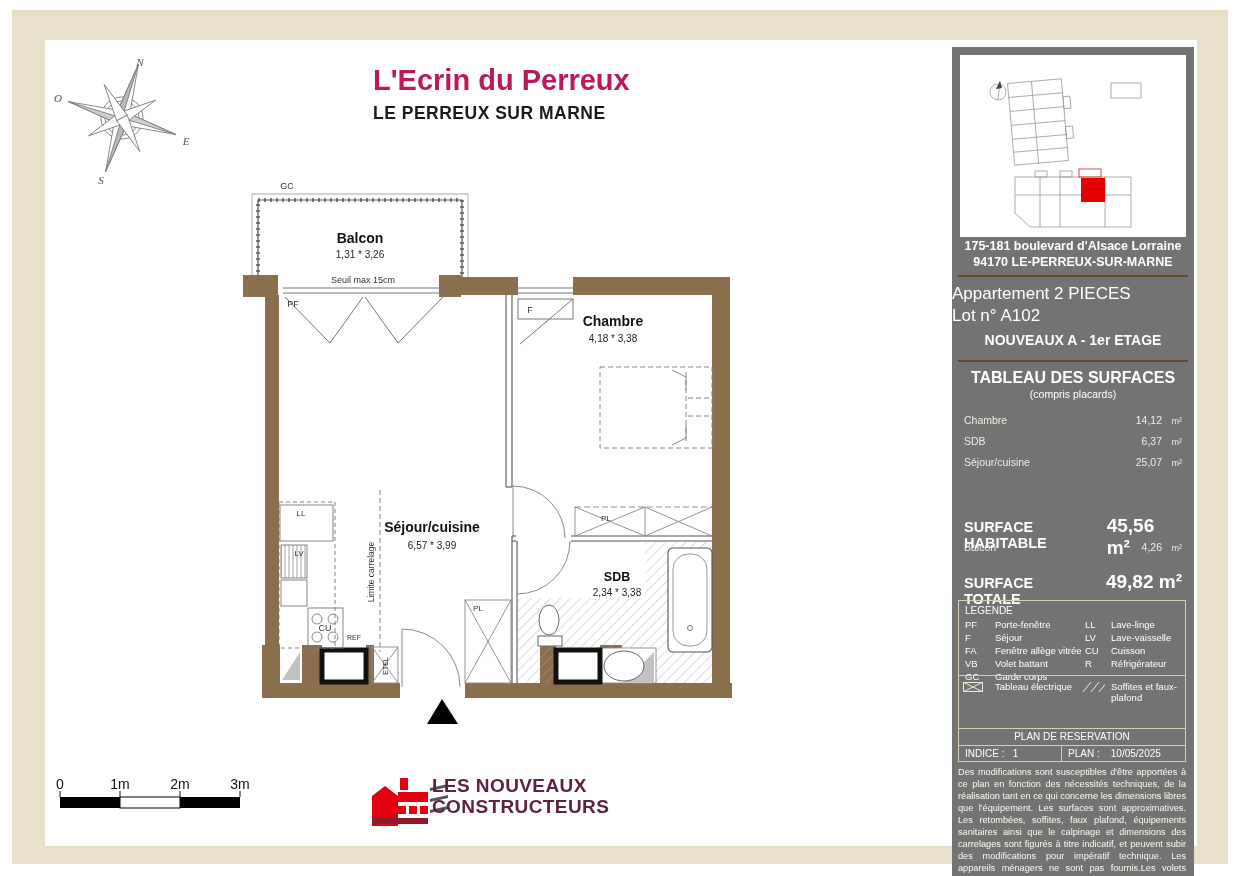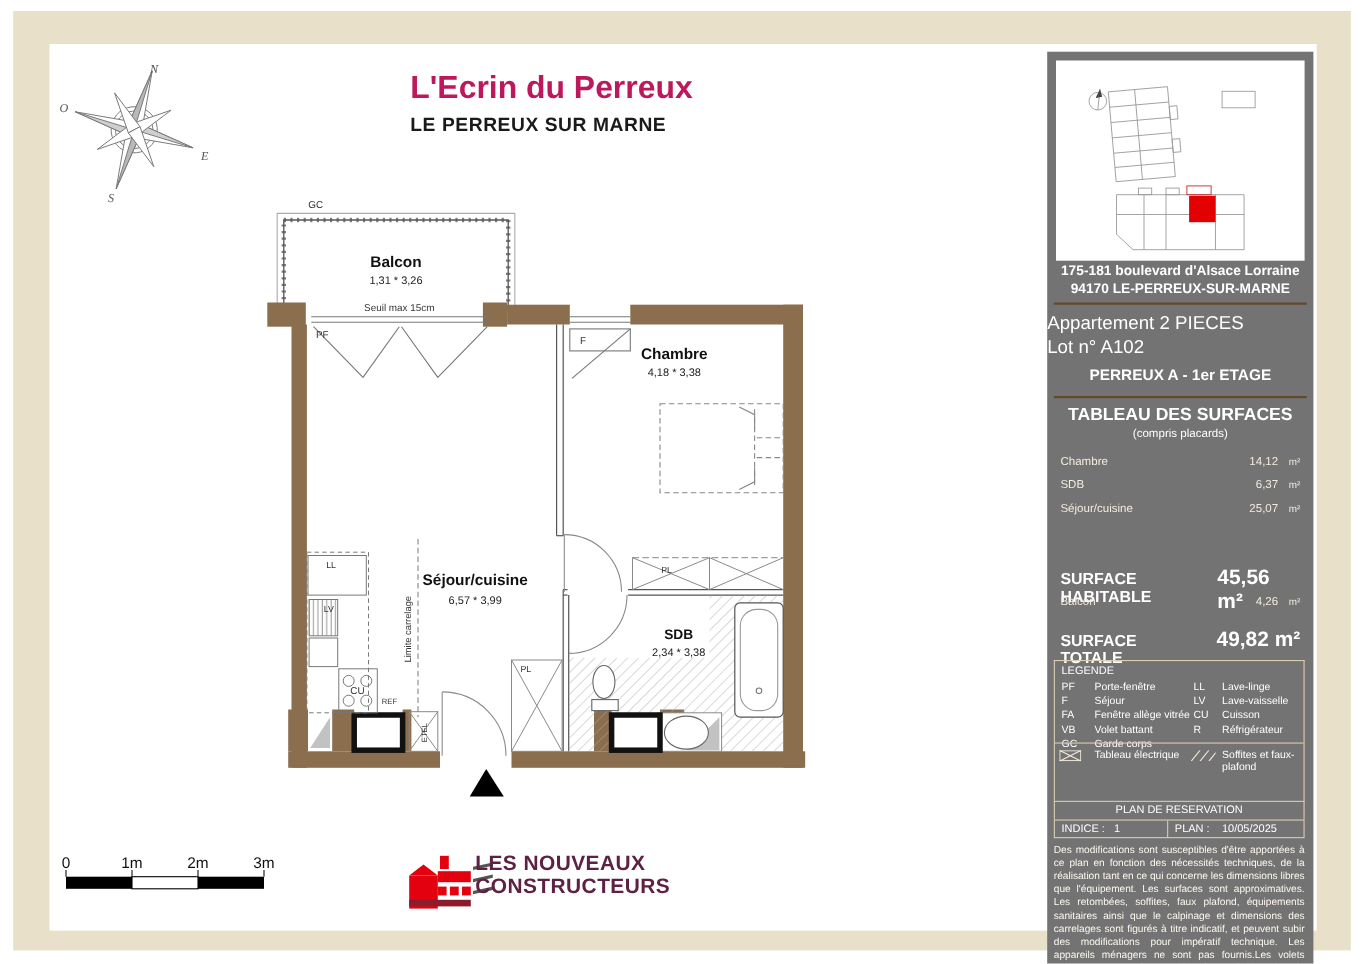--- a/index.html
+++ b/index.html
@@ -310,21 +310,21 @@
     <div>94170 LE-PERREUX-SUR-MARNE</div>
   </div>
 
   <div class="abs divider" style="top:228px"></div>
 
   <div class="abs apt">
     <div>Appartement 2 PIECES</div>
     <div>Lot n° A102</div>
   </div>
 
-  <div class="abs building">PERREUX A - 1er ETAGE</div>
+  <div class="abs building">NOUVEAUX A - 1er ETAGE</div>
 
   <div class="abs divider" style="top:313px"></div>
 
   <div class="abs surfhead">
     <div class="h1">TABLEAU DES SURFACES</div>
     <div class="h2">(compris placards)</div>
   </div>
 
   <div class="abs srow" style="top:367px">
     <span class="lab">Chambre</span>

